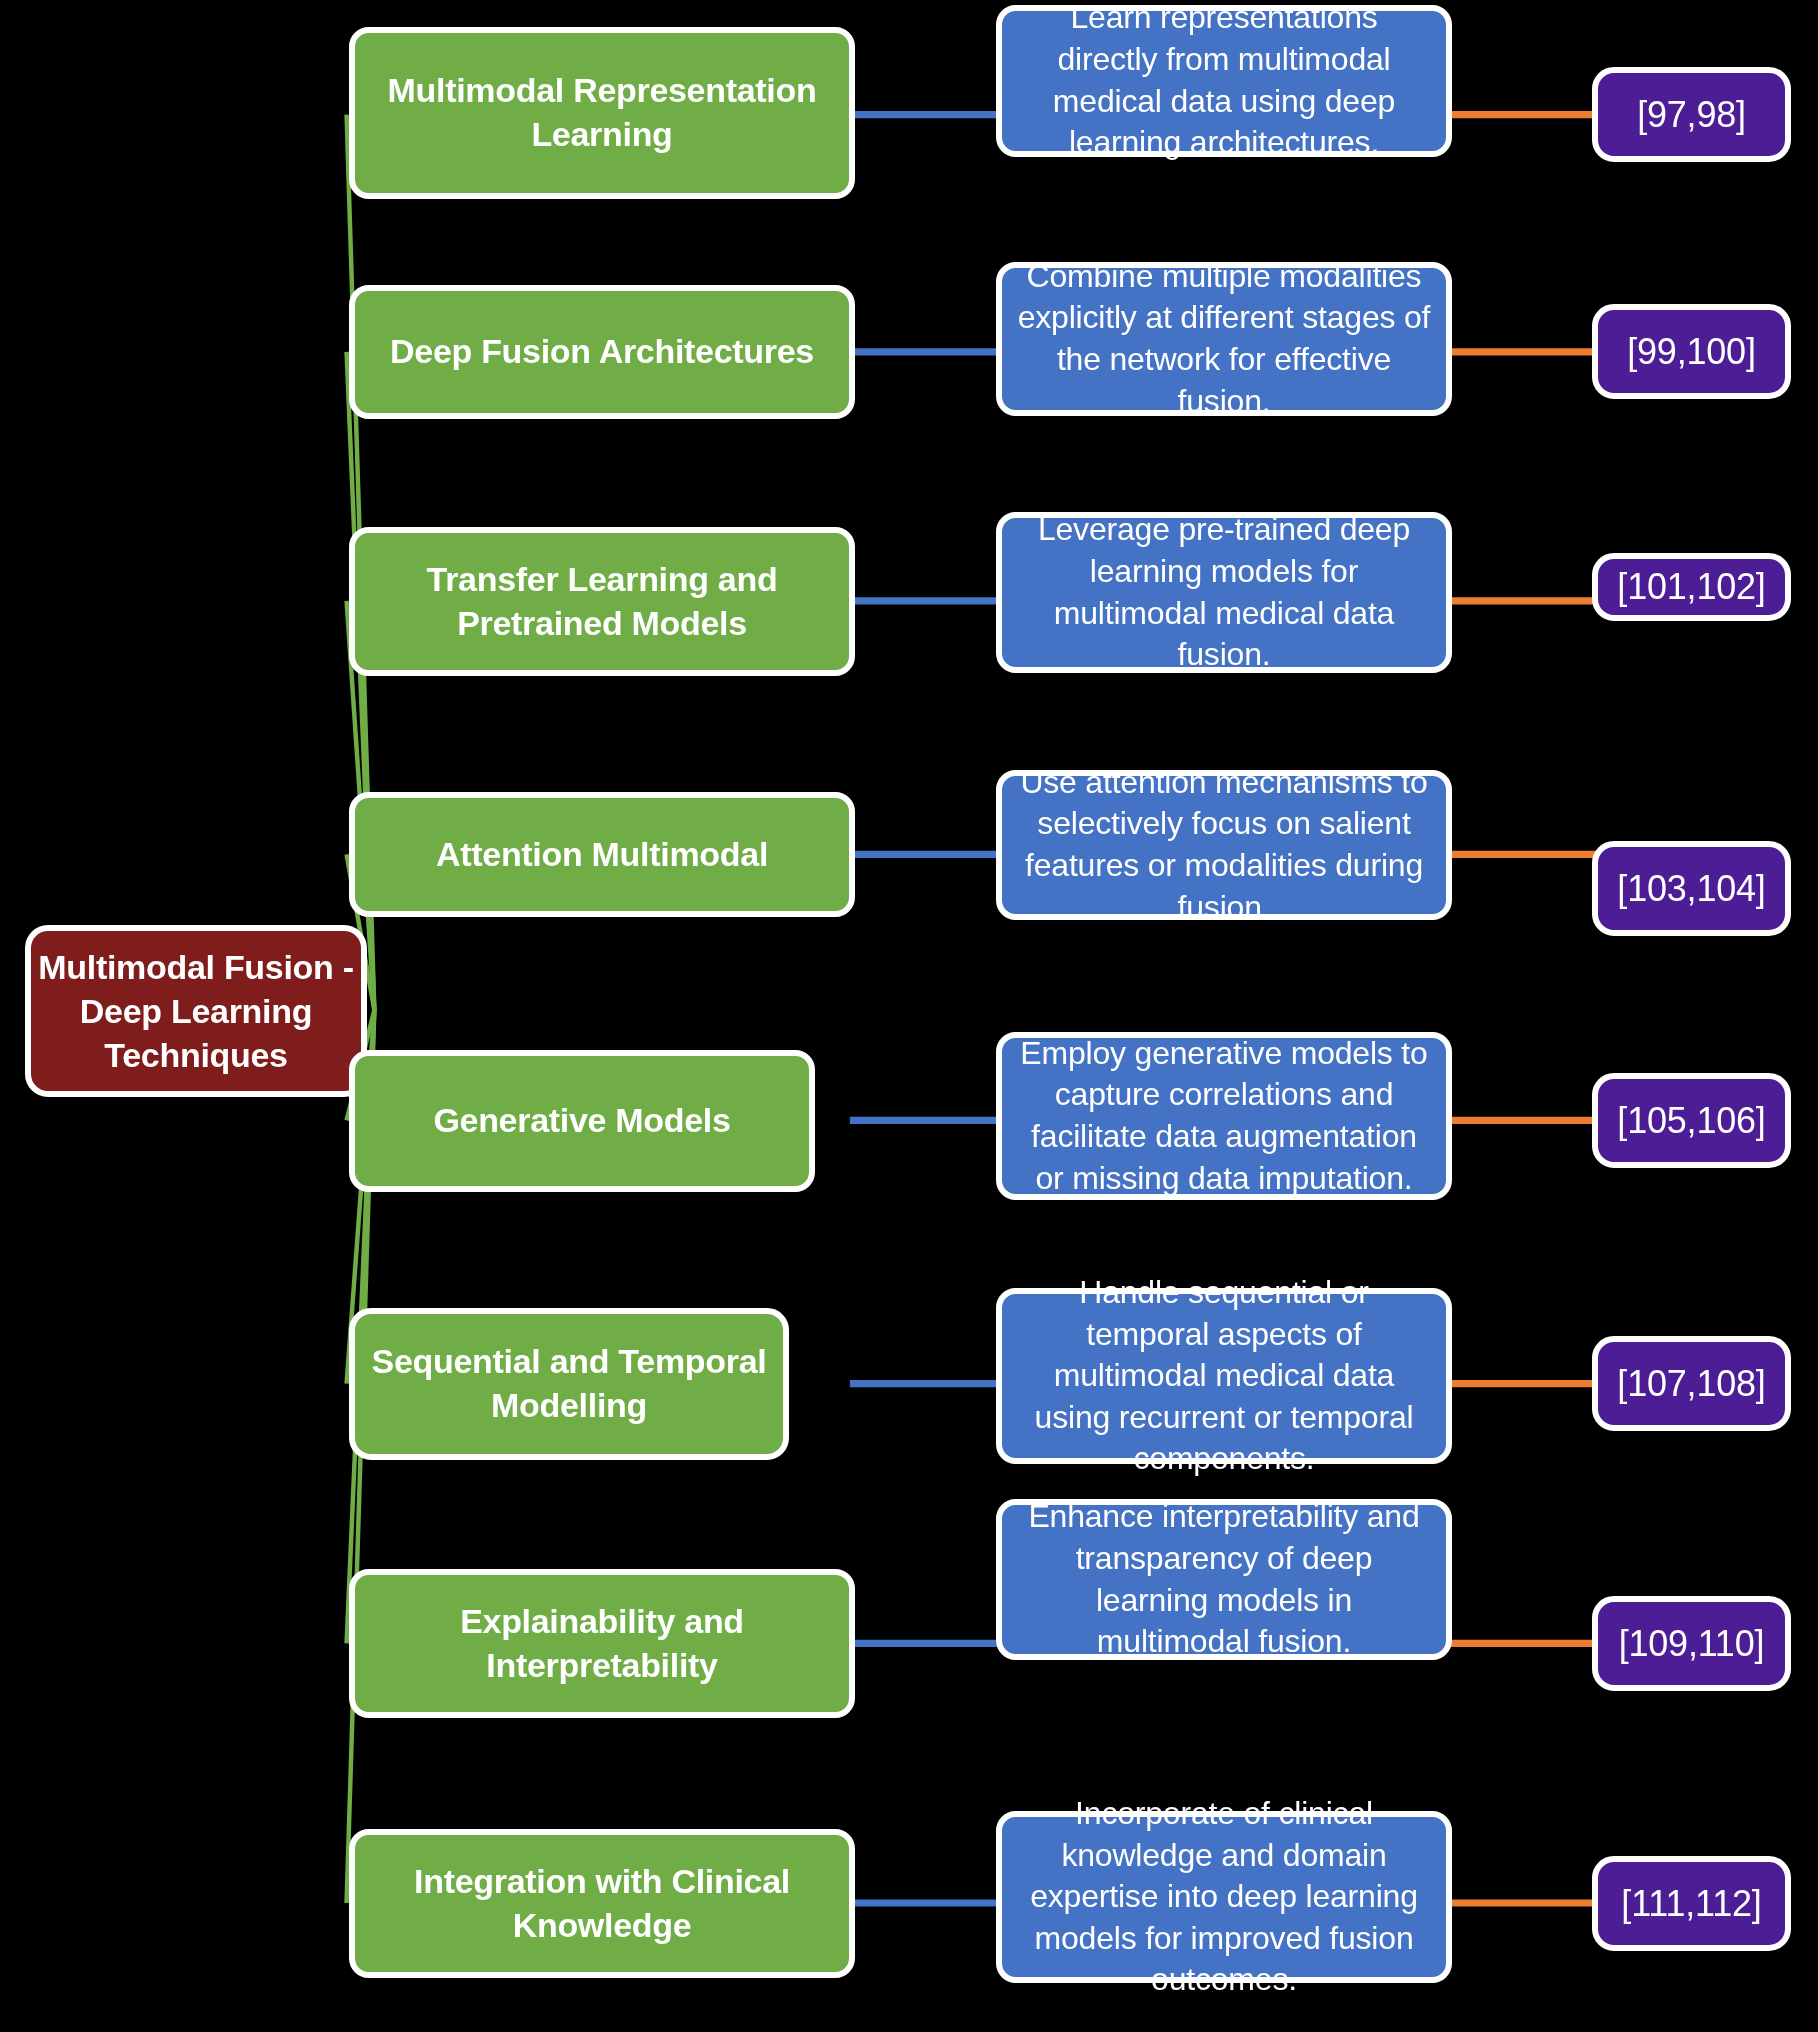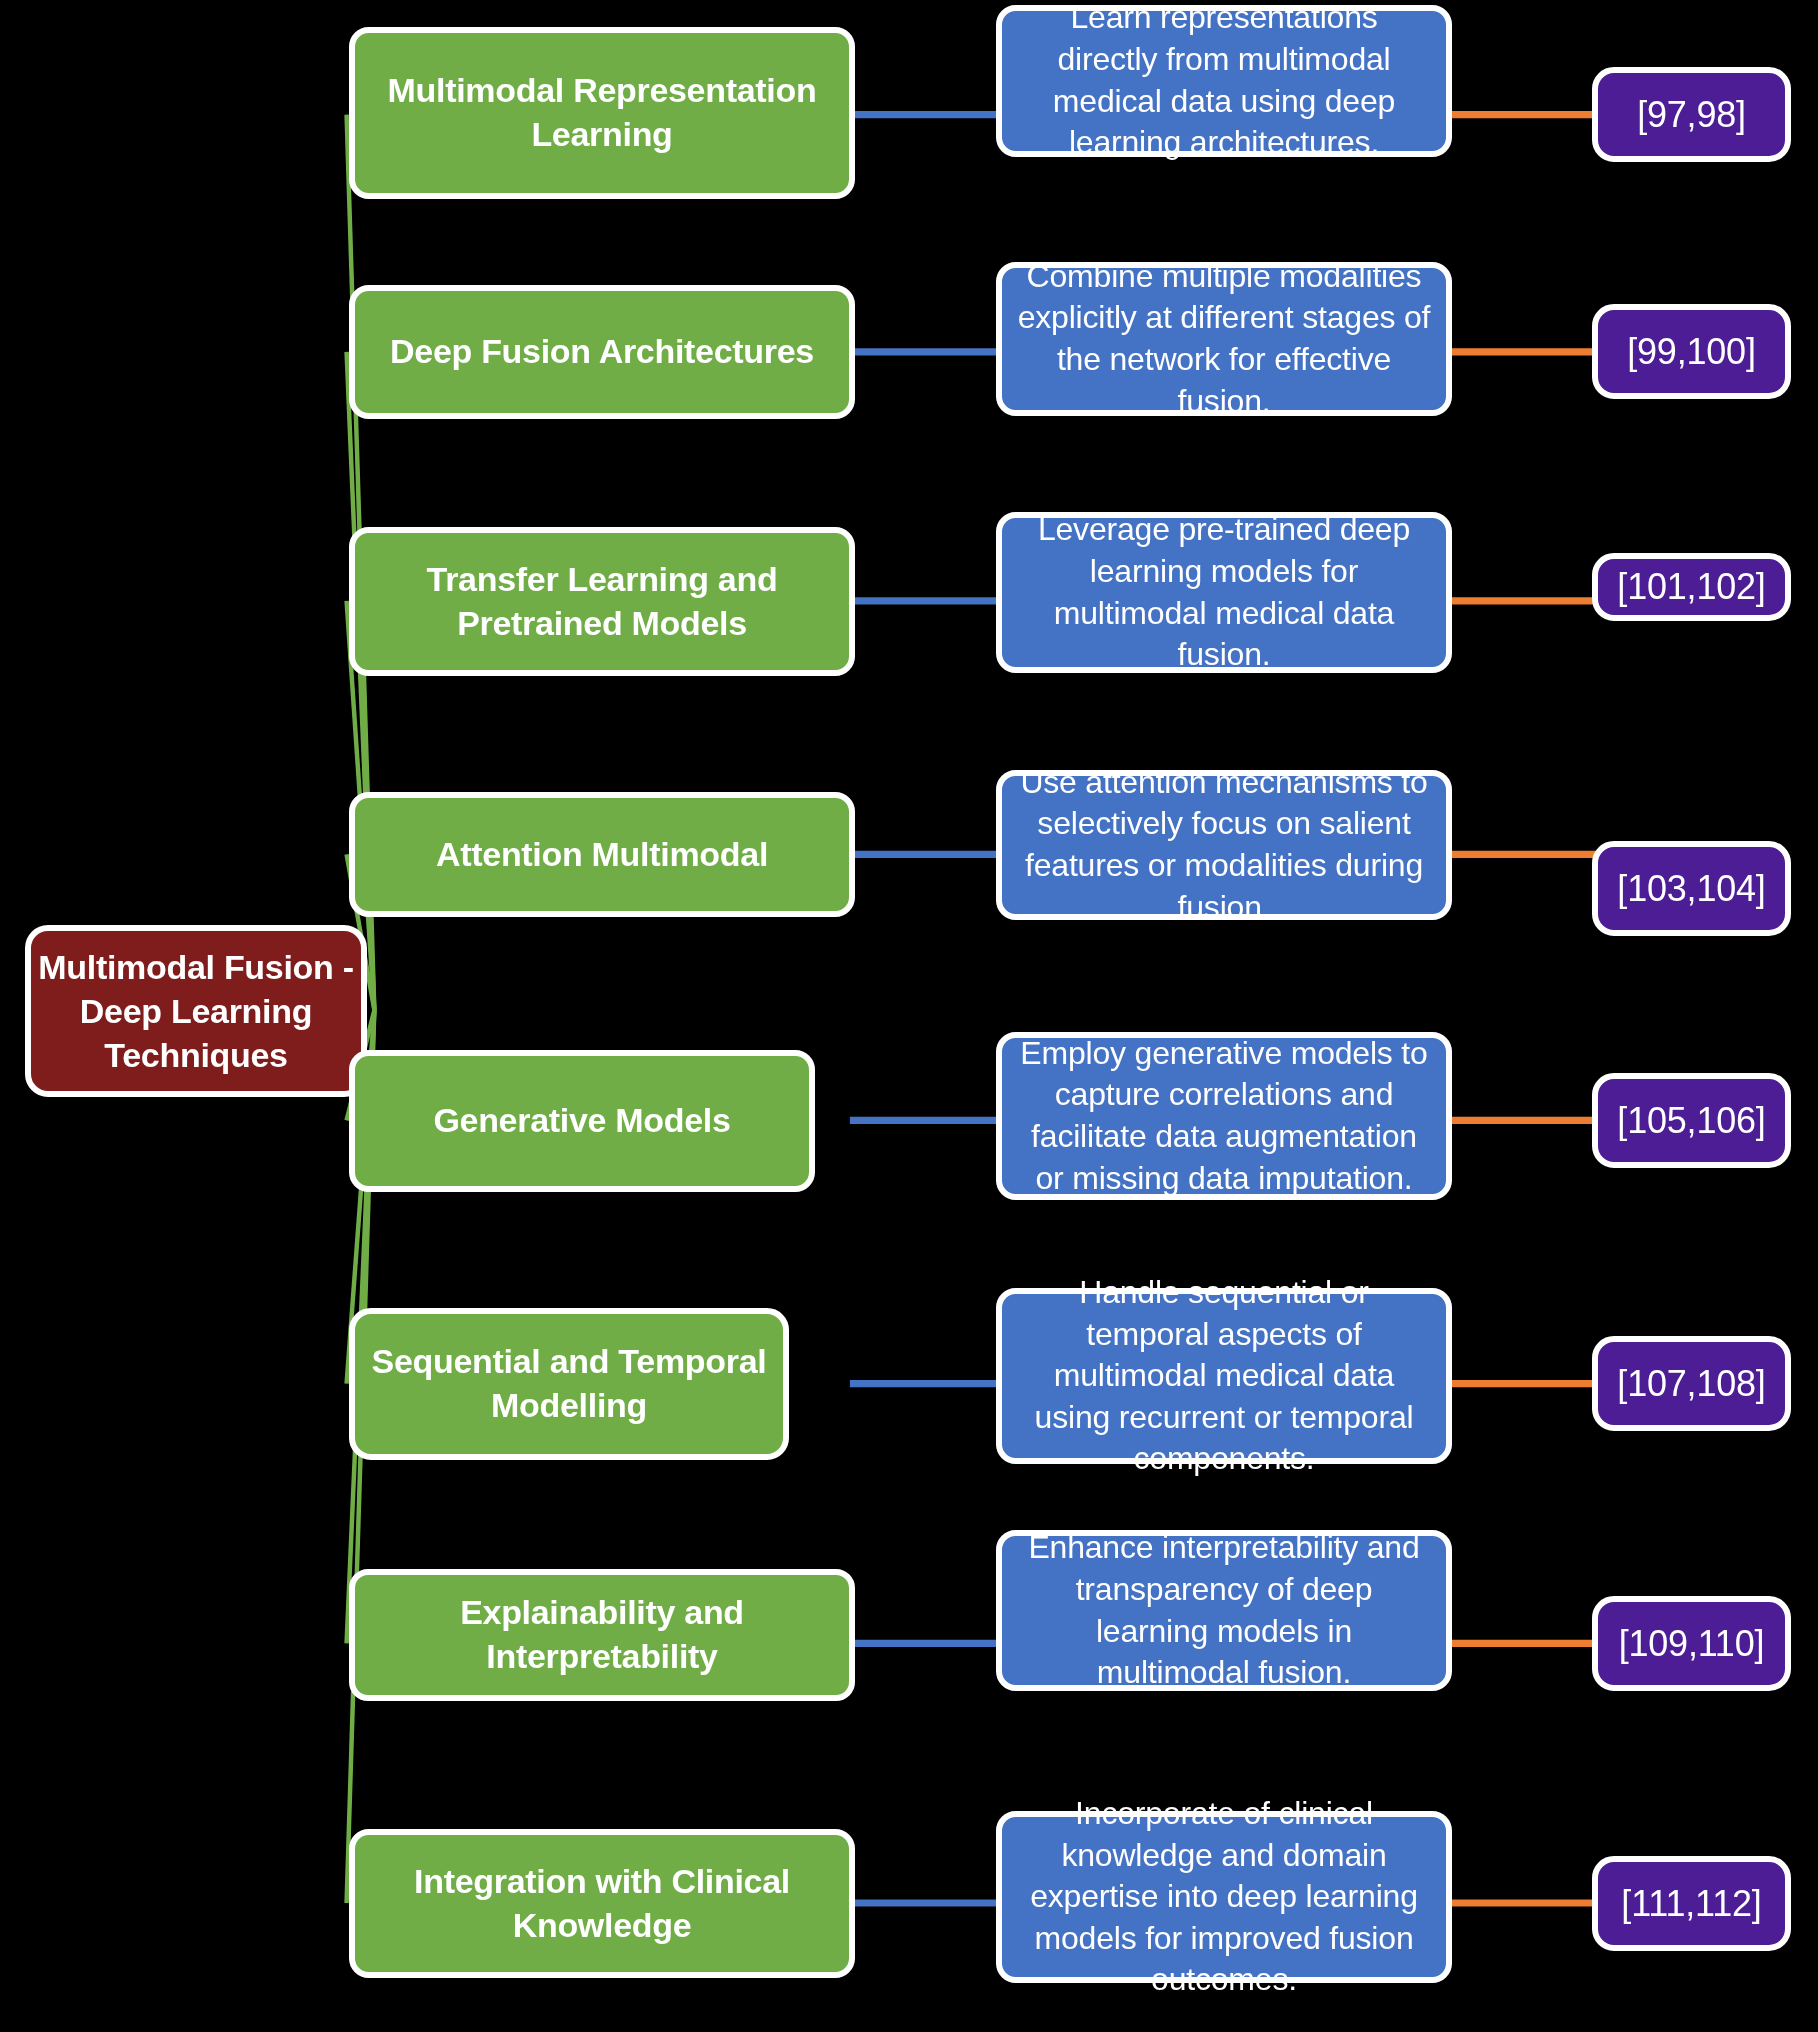--- a/index.html
+++ b/index.html
@@ -158,24 +158,24 @@
       </div>
       <div class="node node-cat" style="left: 349px; top: 1308px; width: 440px; height: 152px; border-radius: 22px;">
         <span class="node-label">Sequential and Temporal Modelling</span>
       </div>
       <div class="node node-desc" style="left: 996px; top: 1288px; width: 456px; height: 176px;">
         <span class="node-label">Handle sequential or temporal aspects of multimodal medical data using recurrent or temporal components.</span>
       </div>
       <div class="node node-ref" style="left: 1592px; top: 1336px; width: 199px; height: 95px;">
         <span class="node-label">[107,108]</span>
       </div>
-      <div class="node node-cat" style="left: 349px; top: 1569px; width: 506px; height: 132px; border-radius: 19px;">
+      <div class="node node-cat" style="left: 349px; top: 1569px; width: 506px; height: 149px;">
         <span class="node-label">Explainability and Interpretability</span>
       </div>
-      <div class="node node-desc" style="left: 996px; top: 1530px; width: 456px; height: 161px;">
+      <div class="node node-desc" style="left: 996px; top: 1499px; width: 456px; height: 161px;">
         <span class="node-label">Enhance interpretability and transparency of deep learning models in multimodal fusion.</span>
       </div>
       <div class="node node-ref" style="left: 1592px; top: 1596px; width: 199px; height: 95px;">
         <span class="node-label">[109,110]</span>
       </div>
       <div class="node node-cat" style="left: 349px; top: 1829px; width: 506px; height: 149px;">
         <span class="node-label">Integration with Clinical Knowledge</span>
       </div>
       <div class="node node-desc" style="left: 996px; top: 1811px; width: 456px; height: 172px;">
         <span class="node-label">Incorporate of clinical knowledge and domain expertise into deep learning models for improved fusion outcomes.</span>

